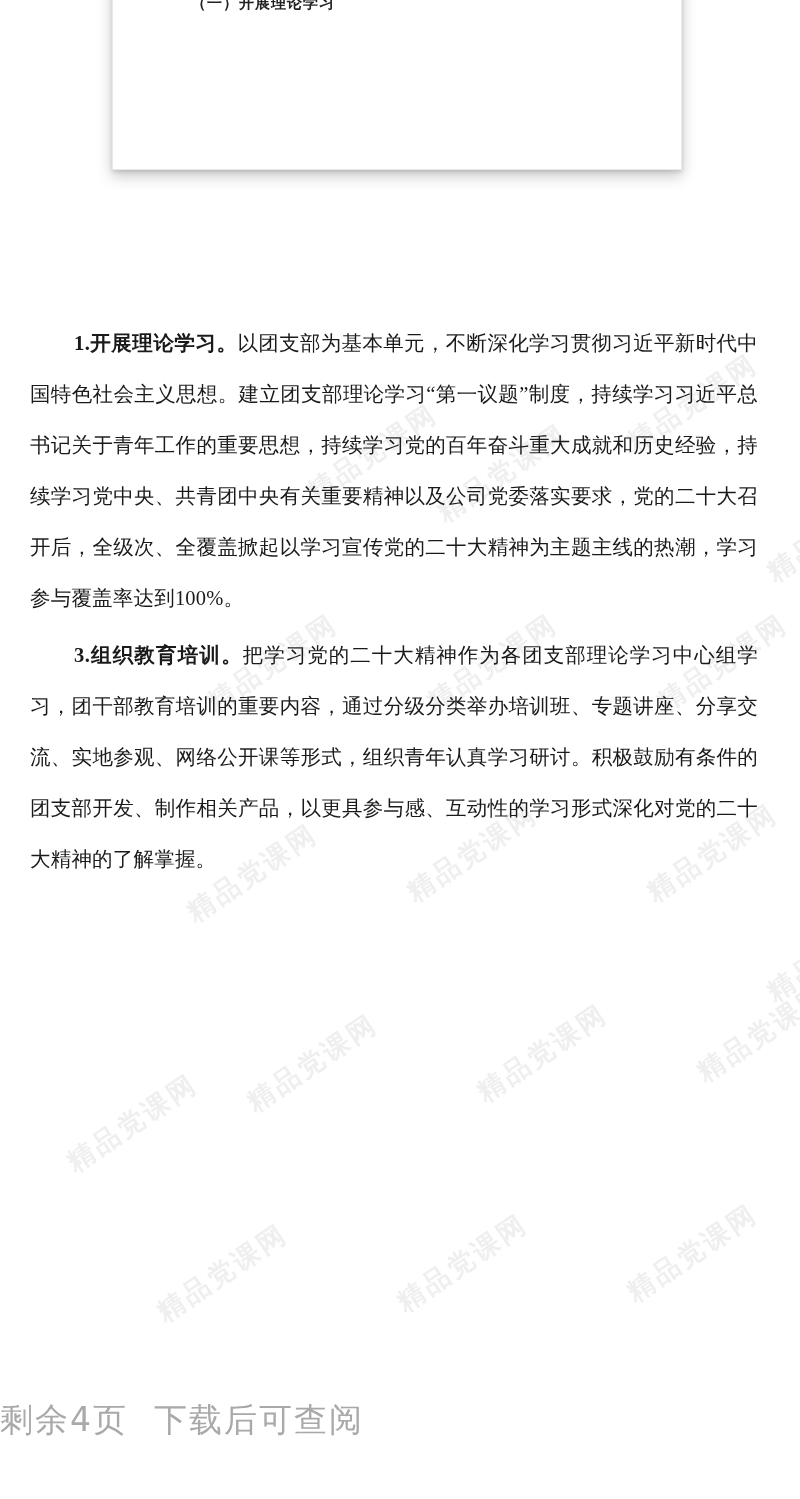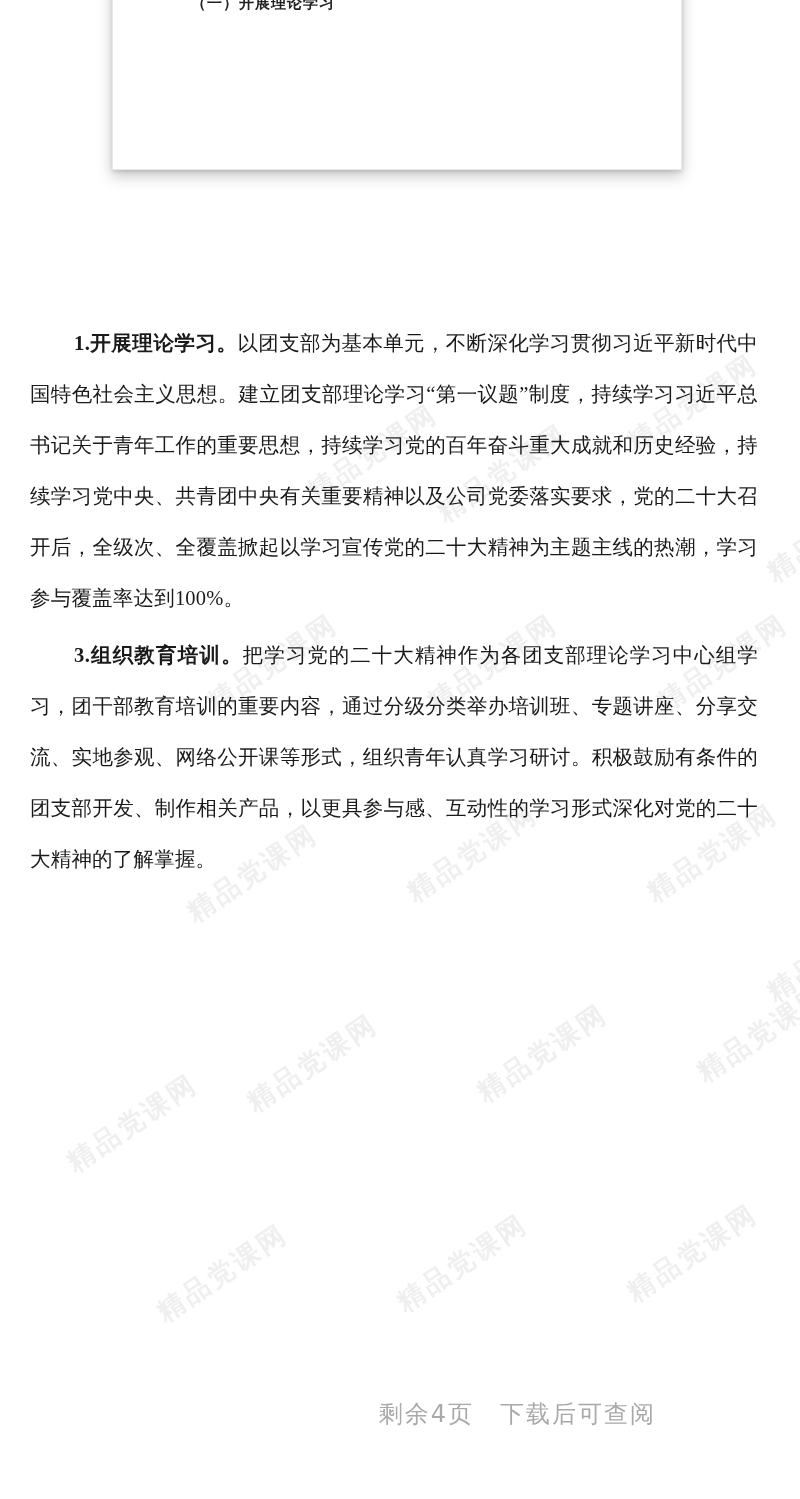--- a/index.html
+++ b/index.html
@@ -96,24 +96,24 @@
     letter-spacing: 1px;
     color: #141414;
   }
 
   
   #footer-notice {
     position: absolute;
     left: 0;
     top: 1398px;
     width: 656px;
-    text-align: right;
+    text-align: left;
     z-index: 4;
     font-family: "DejaVu Sans", "Liberation Sans", sans-serif;
-    font-size: 24px;
+    font-size: 33px;
     letter-spacing: 2px;
     color: #a9a9a9;
   }
   #footer-notice .gap { display: inline-block; width: 26px; }
 </style>
 </head>
 <body>
 
 <div id="preview-card">
   <div class="card-line">（一）开展理论学习</div>

